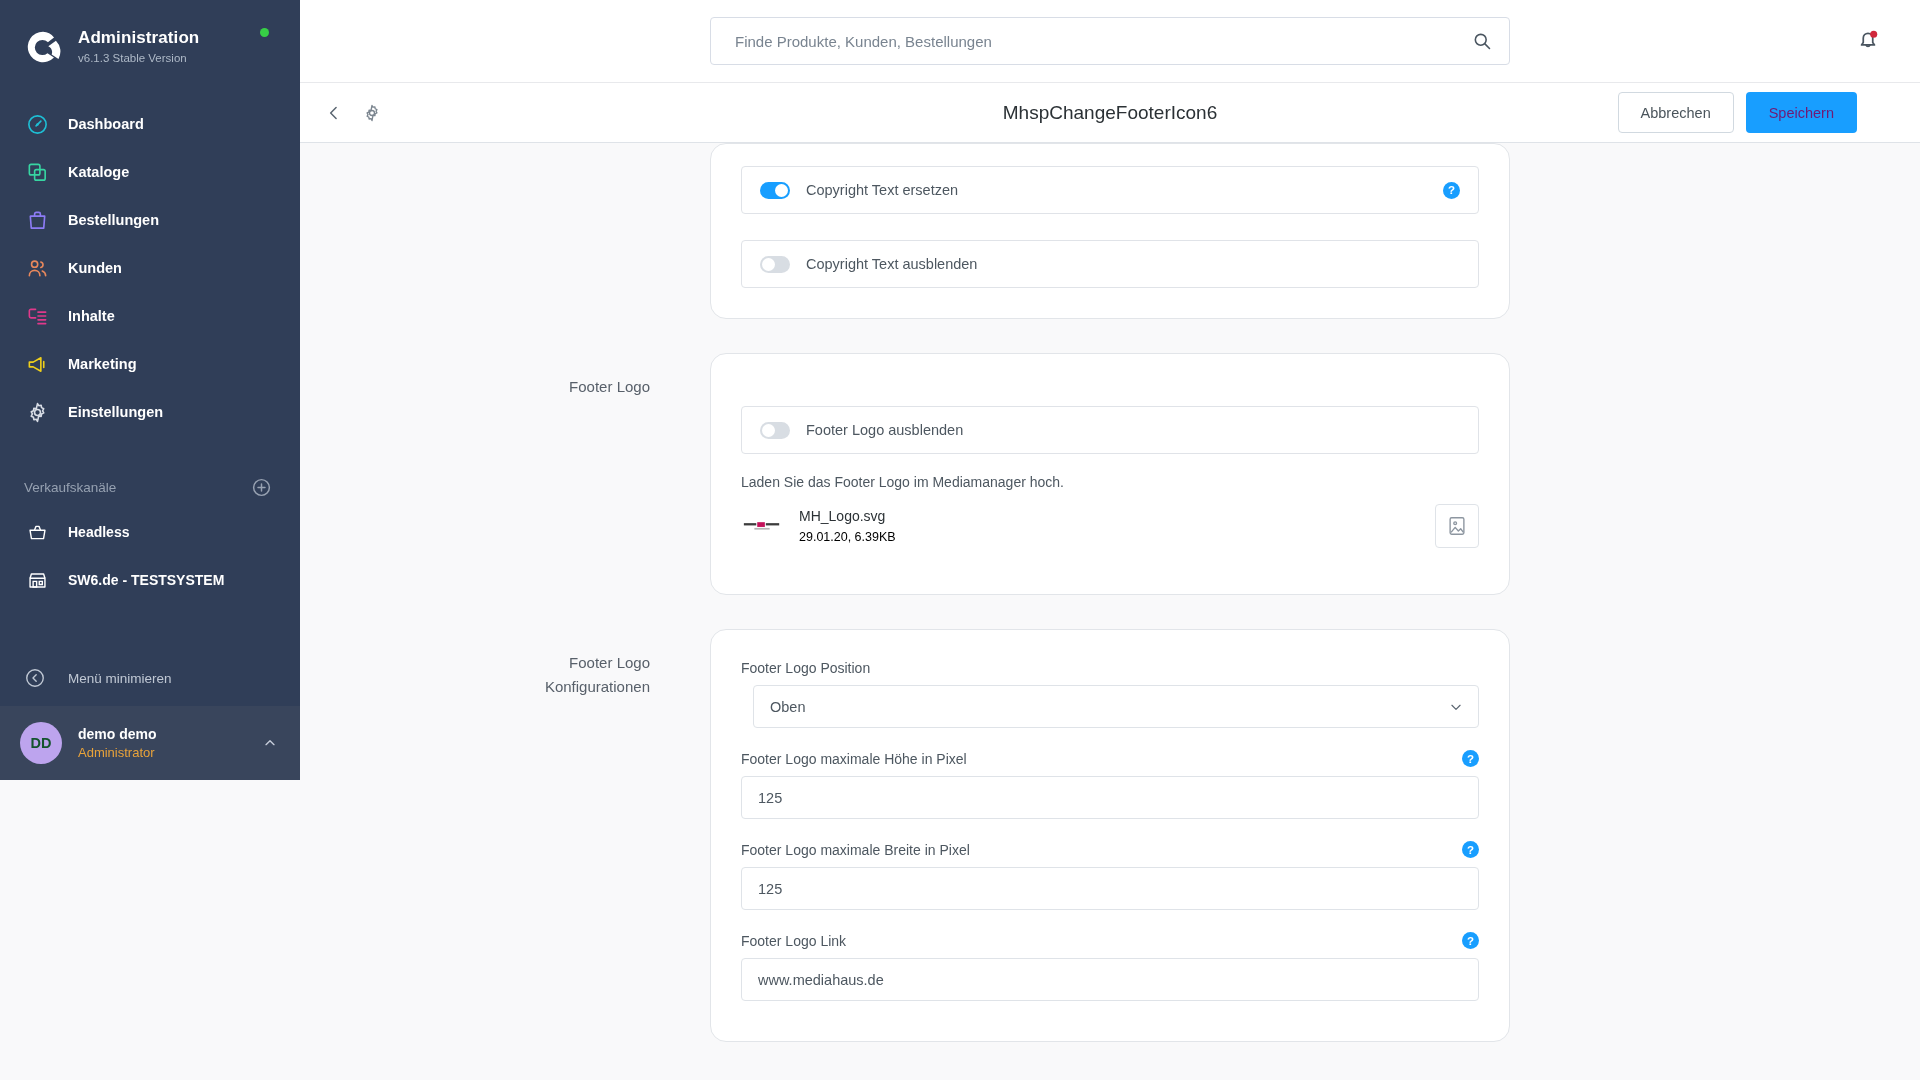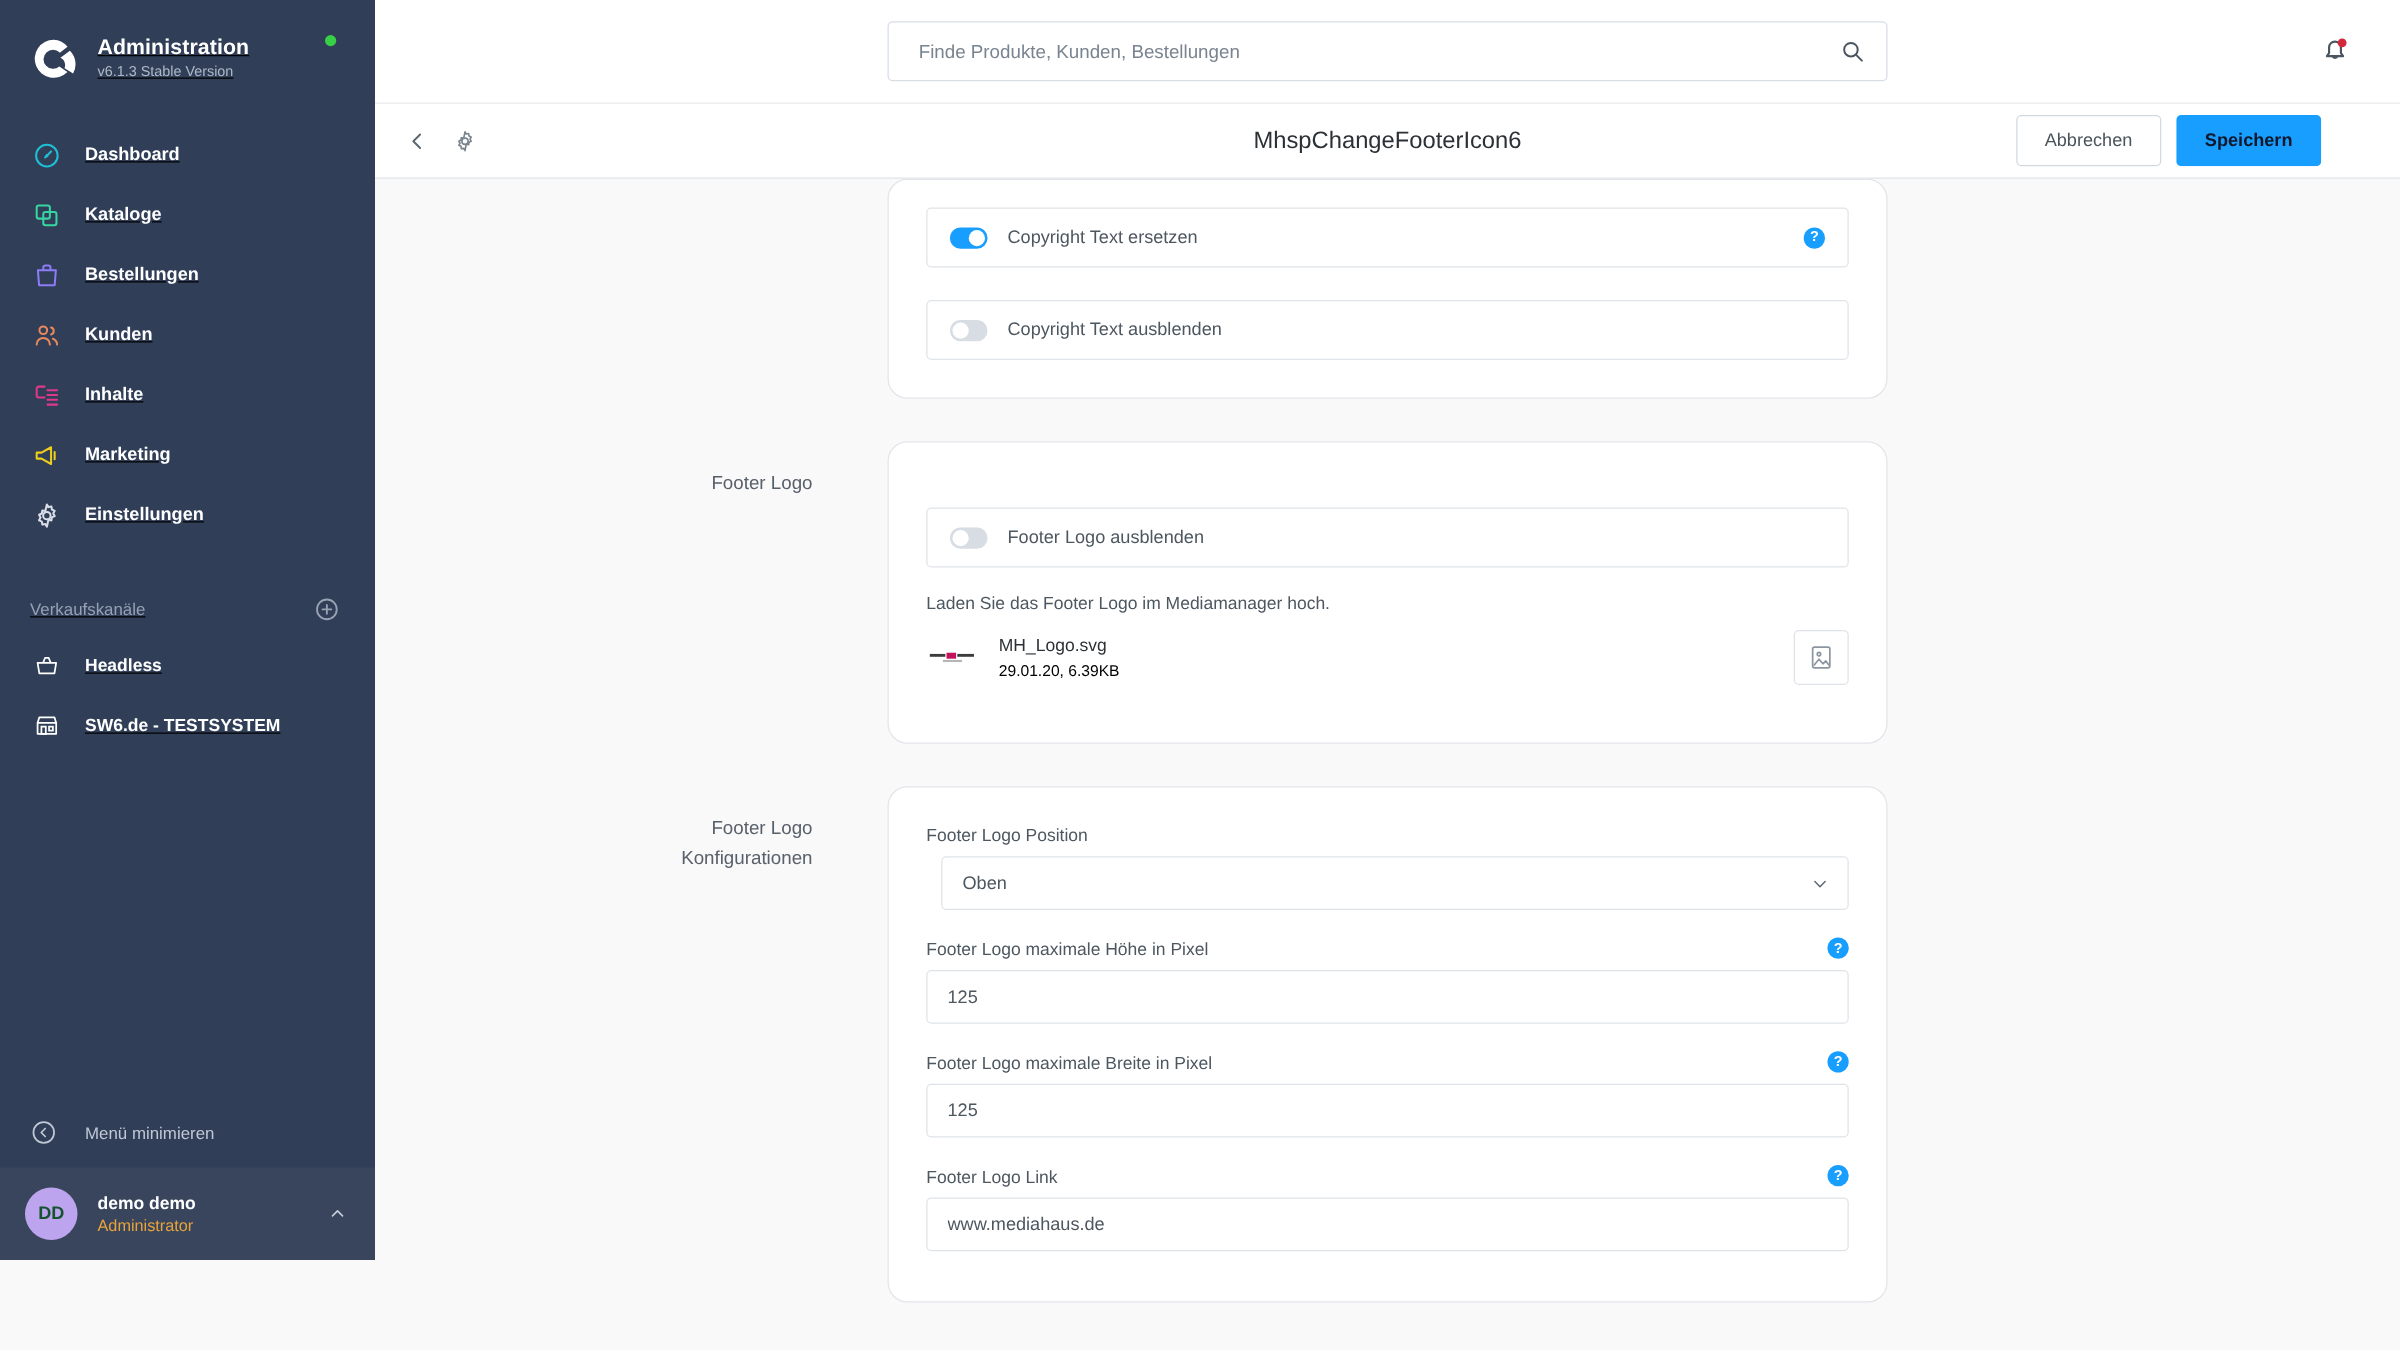--- a/index.html
+++ b/index.html
@@ -5,22 +5,22 @@
   * { box-sizing: border-box; margin: 0; padding: 0; }
   html, body {
     width: 1920px; height: 1080px;
     font-family: "Liberation Sans", sans-serif;
     background: #f9f9fa; overflow: hidden;
   }
   .app { display: flex; width: 1920px; height: 1080px; }
 
   
   .sidebar {
-    width: 300px; height: 1008px; background: #303e58;
-    display: flex; flex-direction: column; flex: 0 0 300px; position: relative; text-decoration: underline;
+    width: 300px; height: 780px; background: #303e58;
+    display: flex; flex-direction: column; flex: 0 0 300px; position: relative;
   }
   .brand { display: flex; align-items: center; padding: 22px 0 0 24px; height: 72px; position: relative; }
   .brand-logo { width: 38px; height: 38px; flex: 0 0 38px; margin-right: 16px; }
   .brand-text { display: flex; flex-direction: column; }
   .brand-title { color: #fff; font-size: 17px; font-weight: bold; line-height: 20px; letter-spacing: .1px; }
   .brand-sub { color: #aeb9c7; font-size: 11.5px; line-height: 16px; margin-top: 2px; }
   .status-dot { width: 9px; height: 9px; border-radius: 50%; background: #37d046; position: absolute; right: 31px; top: 28px; }
 
   .nav { margin-top: 28px; }
   .nav-item {
@@ -85,21 +85,21 @@
     position: absolute; left: 50%; transform: translateX(-50%);
     font-size: 19px; color: #2b3135; font-weight: normal; white-space: nowrap;
   }
   .tb-right { margin-left: auto; display: flex; align-items: center; gap: 12px; padding-right: 63px; }
   .btn {
     height: 41px; border-radius: 4px; font-size: 14.5px; padding: 0 22px;
     font-family: "Liberation Sans", sans-serif; cursor: pointer; border: 1px solid transparent;
     display: inline-flex; align-items: center; justify-content: center; white-space: nowrap;
   }
   .btn-ghost { background: #fff; border-color: #d1d9e0; color: #4a545b; }
-  .btn-primary { background: #189eff; color: #0f172a; font-weight: bold; }
+  .btn-primary { background: #189eff; color: #701a75; font-weight: normal; }
 
   
   .content { flex: 1; overflow: hidden; position: relative; }
   .content-inner { padding: 0 0 40px 0; }
 
   .card-row { display: flex; padding: 0 0 0 0; margin-bottom: 0; }
   .card-label {
     width: 410px; flex: 0 0 410px; text-align: right; padding-right: 60px; padding-top: 22px;
     font-size: 15px; color: #58606a; line-height: 24px;
   }

